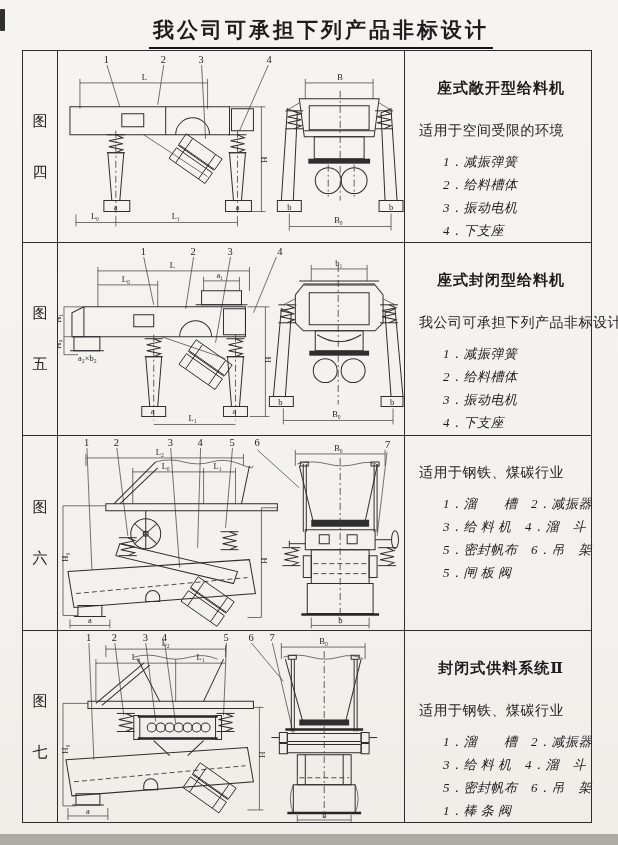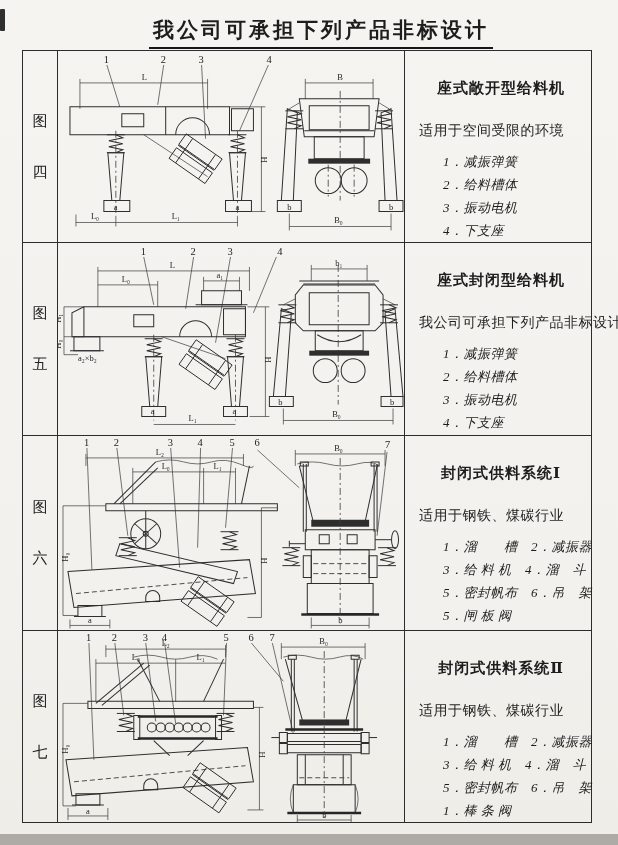--- a/index.html
+++ b/index.html
@@ -357,21 +357,20 @@
             <line class="thick" x1="244" y1="179" x2="322" y2="179"></line>
             <line class="dash" x1="283" y1="22" x2="283" y2="188"></line>
             <line class="thin" x1="254" y1="182" x2="254" y2="193"></line>
             <line class="thin" x1="312" y1="182" x2="312" y2="193"></line>
             <line class="thin" x1="254" y1="190" x2="312" y2="190"></line>
             <text class="lbl" x="281" y="188">b</text>
           </g>
         </svg>
       </div>
       <div class="cell-text">
-        <div class="panel-title">封闭式供料系统Ⅰ</div>
         <div class="panel-app">适用于钢铁、煤碳行业</div>
         <div class="parts">
           <div>1．溜　　槽　2．减振器</div>
           <div>3．给 料 机　4．溜　斗</div>
           <div>5．密封帆布　6．吊　架</div>
           <div>5．闸 板 阀</div>
         </div>
       </div>
     </div>
 

